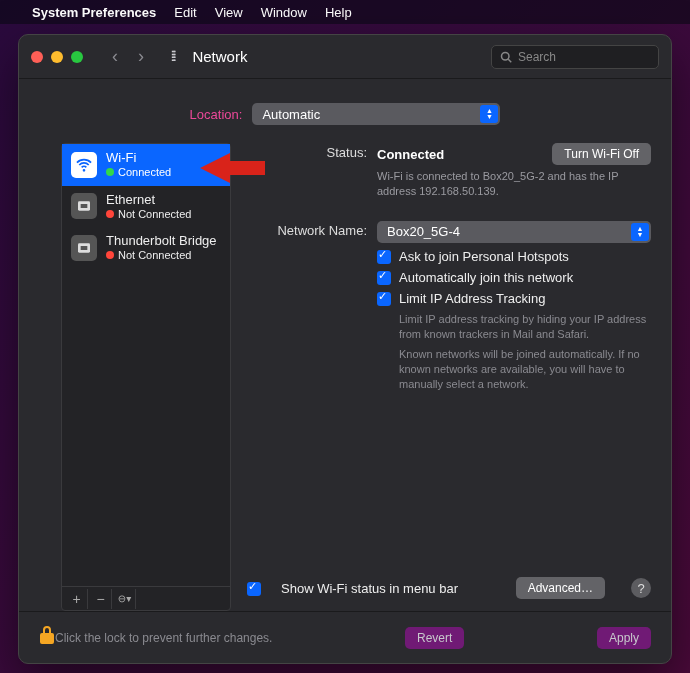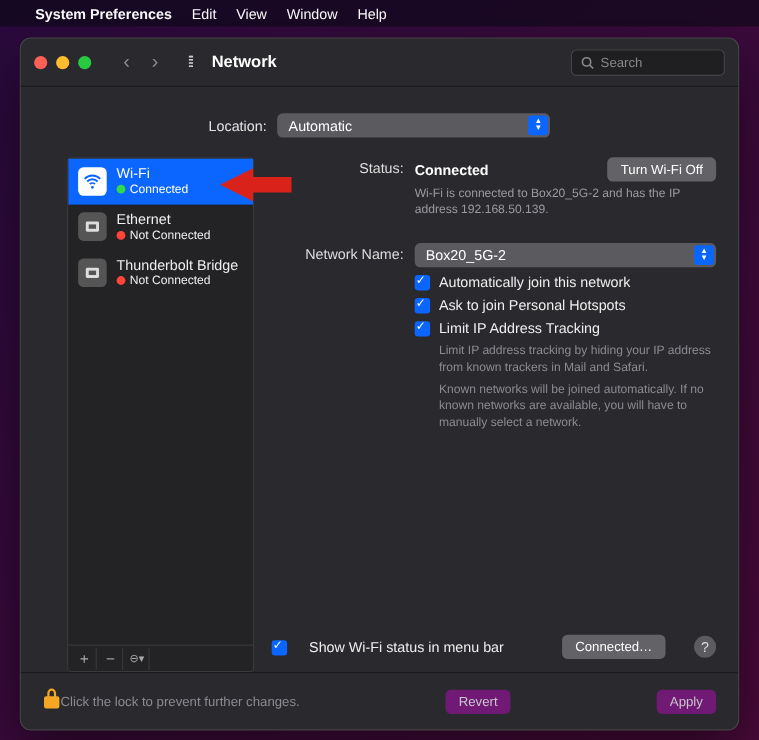--- a/index.html
+++ b/index.html
@@ -9,26 +9,26 @@
     .menubar .mi { cursor: default; }
     .menubar .app-name { font-weight: 700; }
     .window { position: absolute; left: 18px; top: 34px; width: 654px; height: 630px; background: #2a2a2e; border-radius: 10px; box-shadow: 0 20px 50px rgba(0,0,0,.5); display: flex; flex-direction: column; border: 1px solid #444; }
     .toolbar { height: 44px; display: flex; align-items: center; padding: 0 12px; gap: 12px; border-bottom: 1px solid #1a1a1c; }
     .traffic { display: flex; gap: 8px; }
     .tl { width: 12px; height: 12px; border-radius: 50%; }
     .tl.r { background: #fe5f57; } .tl.y { background: #febc2e; } .tl.g { background: #28c840; }
     .navbtns { display: flex; gap: 2px; margin-left: 8px; }
     .navbtn { width: 24px; height: 22px; display: flex; align-items: center; justify-content: center; color: #8a8a90; font-size: 18px; border-radius: 4px; }
     .grid-icon { color: #d0d0d5; font-size: 14px; letter-spacing: -2px; margin-left: 6px; }
-    .wtitle { color: #fff; font-weight: 700; font-size: 15px; margin-left: 6px; }
-    .search { margin-left: auto; width: 140px; height: 24px; background: #1f1f22; border: 1px solid #444; border-radius: 5px; display: flex; align-items: center; padding: 0 8px; gap: 6px; color: #888; font-size: 12px; }
+    .wtitle { color: #fff; font-weight: 400; font-size: 15px; margin-left: 6px; }
+    .search { margin-left: auto; width: 168px; height: 24px; background: #1f1f22; border: 1px solid #444; border-radius: 5px; display: flex; align-items: center; padding: 0 8px; gap: 6px; color: #888; font-size: 12px; }
     .search svg { width: 12px; height: 12px; }
     .content { flex: 1; padding: 16px 20px 0 20px; display: flex; flex-direction: column; }
     .loc-row { display: flex; align-items: center; justify-content: center; gap: 10px; margin: 8px 0 18px; }
-    .loc-row label { color: #e5e5e5; font-size: 13px; }
+    .loc-row label { color: #ec4899; font-size: 13px; }
     .popup { background: #5a5a5f; border-radius: 5px; height: 22px; display: flex; align-items: center; padding: 0 6px 0 10px; color: #fff; font-size: 13px; position: relative; }
     .popup.full { width: 248px; }
     .popup .arrows { position: absolute; right: 2px; top: 2px; bottom: 2px; width: 18px; background: #0a66ff; border-radius: 3px; display: flex; flex-direction: column; align-items: center; justify-content: center; color: #fff; font-size: 7px; line-height: 6px; }
     .main { display: flex; gap: 16px; flex: 1; margin-left: 22px; }
     .sidebar { width: 170px; display: flex; flex-direction: column; background: #232326; border: 1px solid #3a3a3d; border-radius: 4px; }
     .sblist { flex: 1; overflow: auto; }
     .netitem { display: flex; align-items: center; gap: 9px; padding: 7px 9px; cursor: default; }
     .netitem.active { background: #0a66ff; }
     .neticon { width: 26px; height: 26px; border-radius: 5px; background: #555; display: flex; align-items: center; justify-content: center; flex-shrink: 0; }
     .neticon.wifi { background: #fff; }
@@ -172,47 +172,47 @@
               <button class="btn">Turn Wi-Fi Off</button>
             </div>
             <div class="subtext">Wi-Fi is connected to Box20_5G-2 and has the IP address 192.168.50.139.</div>
           </div>
         </div>
 
         <div class="row" style="margin-top:22px;">
           <div class="lbl">Network Name:</div>
           <div class="val">
             <div class="popup" style="width:100%;">
-              <span>Box20_5G-2</span>
+              <span>Box20_5G-4</span>
               <span class="arrows">
                   <span>▲</span>
                   <span>▼</span>
                 </span>
             </div>
             <div class="checkrow">
               <div class="chk on"></div>
-              <span class="chklabel">Automatically join this network</span>
+              <span class="chklabel">Ask to join Personal Hotspots</span>
             </div>
             <div class="checkrow">
               <div class="chk on"></div>
-              <span class="chklabel">Ask to join Personal Hotspots</span>
+              <span class="chklabel">Automatically join this network</span>
             </div>
             <div class="checkrow">
               <div class="chk on"></div>
               <span class="chklabel">Limit IP Address Tracking</span>
             </div>
             <div class="subdesc">Limit IP address tracking by hiding your IP address from known trackers in Mail and Safari.</div>
             <div class="subdesc">Known networks will be joined automatically. If no known networks are available, you will have to manually select a network.</div>
           </div>
         </div>
 
         <div class="bottom-row">
           <div class="chk on"></div>
           <span class="chklabel">Show Wi-Fi status in menu bar</span>
-          <button class="btn" style="margin-left:auto;">Connected…</button>
+          <button class="btn" style="margin-left:auto;">Advanced…</button>
           <div class="helpbtn">?</div>
         </div>
       </div>
     </div>
   </div>
 
   <div class="footer">
     <span class="lock">
       <svg width="16" height="20" viewBox="0 0 16 20">
           <path fill="#f5a623" d="M4 8V5a4 4 0 018 0v3h1a2 2 0 012 2v7a2 2 0 01-2 2H3a2 2 0 01-2-2v-7a2 2 0 012-2h1zm2 0h4V5a2 2 0 00-4 0v3z"></path>

